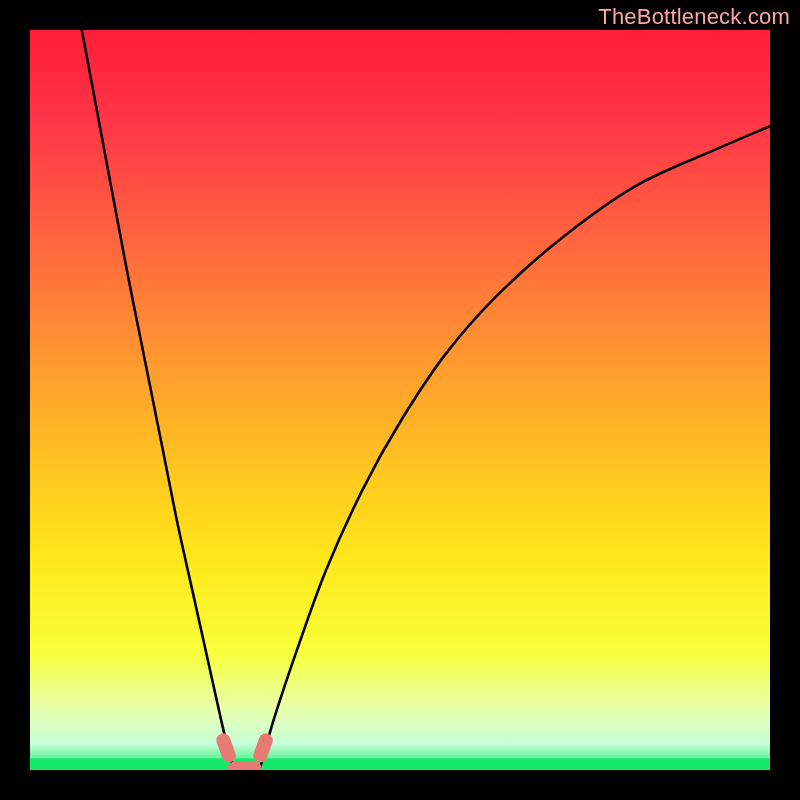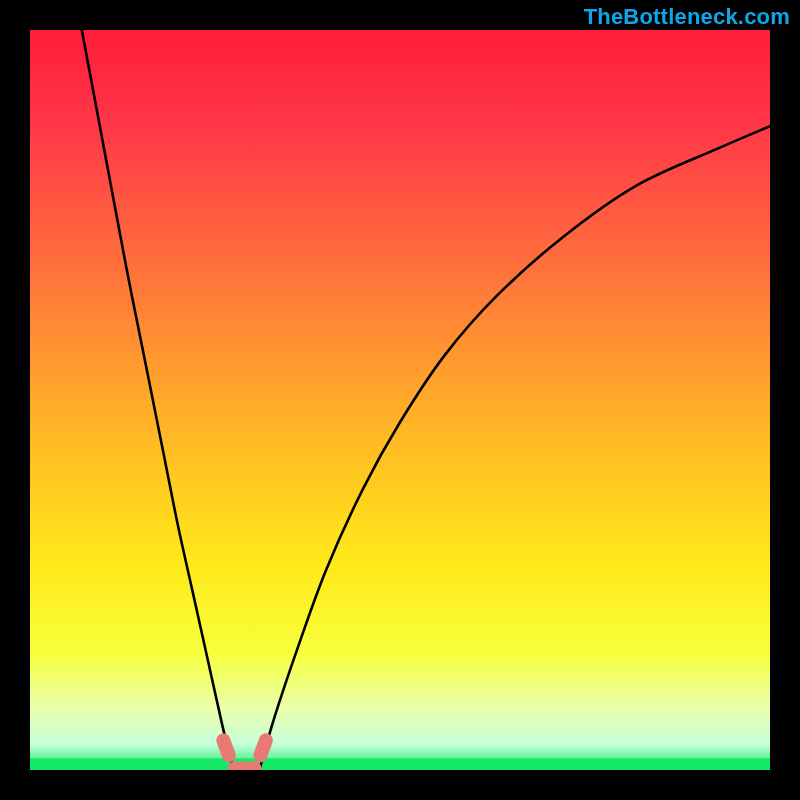--- a/index.html
+++ b/index.html
@@ -15,23 +15,23 @@
     position: absolute;
     top: 0; left: 0;
     width: 800px;
     height: 800px;
     background: #000;
   }
   .watermark {
     position: absolute;
     top: 4px;
     right: 10px;
-    color: #0ea5e9;
+    color: #fca5a5;
     font-size: 22px;
-    font-weight: 700;
+    font-weight: 400;
     letter-spacing: 0.2px;
     z-index: 10;
     text-align: center;
   }
   svg.chart {
     position: absolute;
     top: 0; left: 0;
   }
 </style>
 </head>

